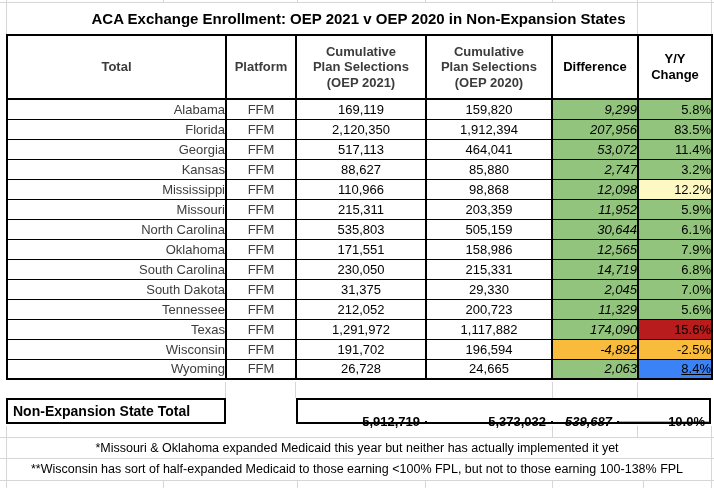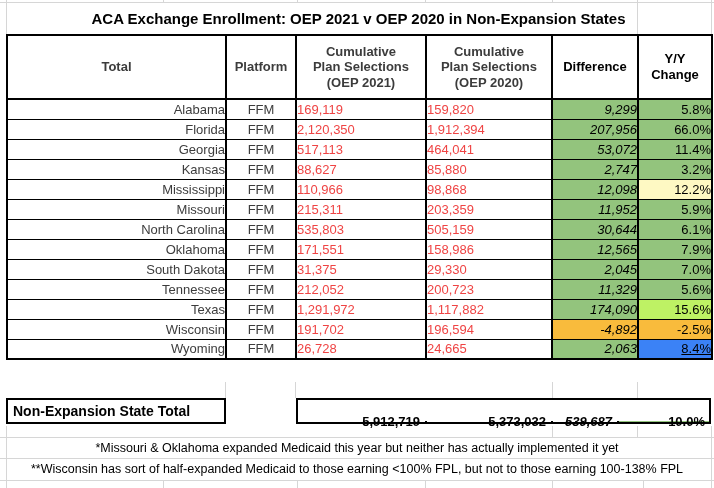--- a/index.html
+++ b/index.html
@@ -27,21 +27,21 @@
   table.main tbody tr{height:20px;}
   th{font-weight:bold;text-align:center;vertical-align:middle;
      white-space:pre-line !important;line-height:1.2;
      border-bottom:2px solid #000 !important;}
   th.gray{color:#3c3c3c;}
   th.black{color:#000;}
   .c-state{width:219px;} .c-plat{width:70px;} .c-o21{width:130px;}
   .c-o20{width:126px;} .c-diff{width:86px;} .c-yy{width:74px;}
   td.cell-state{text-align:right;padding-right:4px;color:#3c3c3c;}
   td.cell-platform{text-align:center;color:#3c3c3c;}
-  td.cell-num{text-align:left;padding-right:5px;color:#ef4444;}
+  td.cell-num{text-align:center;padding-right:5px;color:#000000;}
   td.cell-diff{text-align:right;padding-right:5px;color:#000;font-style:italic;}
   td.cell-yy{text-align:right;padding-right:4px;color:#000;}
 
   
   .total-row{position:absolute;left:6px;top:398px;width:705px;height:26px;
              display:flex;font-size:13px;}
   .total-label{width:220px;box-sizing:border-box;border:2px solid #000;
                display:flex;align-items:center;padding-left:5px;
                font-weight:bold;font-size:14px;color:#000;background:#fff;}
   .total-spacer{width:70px;}
@@ -125,21 +125,21 @@
       <td class="cell-num">159,820</td>
       <td class="cell-diff trend-cell" style="background: rgb(147, 196, 125);">9,299</td>
       <td class="cell-yy trend-cell" style="background: rgb(147, 196, 125);">5.8%</td>
     </tr>
         <tr>
       <td class="cell-state">Florida</td>
       <td class="cell-platform">FFM</td>
       <td class="cell-num">2,120,350</td>
       <td class="cell-num">1,912,394</td>
       <td class="cell-diff trend-cell" style="background: rgb(147, 196, 125);">207,956</td>
-      <td class="cell-yy trend-cell" style="background: rgb(147, 196, 125);">66.0%</td>
+      <td class="cell-yy trend-cell" style="background: rgb(147, 196, 125);">83.5%</td>
     </tr>
         <tr>
       <td class="cell-state">Georgia</td>
       <td class="cell-platform">FFM</td>
       <td class="cell-num">517,113</td>
       <td class="cell-num">464,041</td>
       <td class="cell-diff trend-cell" style="background: rgb(147, 196, 125);">53,072</td>
       <td class="cell-yy trend-cell" style="background: rgb(147, 196, 125);">11.4%</td>
     </tr>
         <tr>
@@ -176,20 +176,28 @@
     </tr>
         <tr>
       <td class="cell-state">Oklahoma</td>
       <td class="cell-platform">FFM</td>
       <td class="cell-num">171,551</td>
       <td class="cell-num">158,986</td>
       <td class="cell-diff trend-cell" style="background: rgb(147, 196, 125);">12,565</td>
       <td class="cell-yy trend-cell" style="background: rgb(147, 196, 125);">7.9%</td>
     </tr>
         <tr>
+      <td class="cell-state">South Carolina</td>
+      <td class="cell-platform">FFM</td>
+      <td class="cell-num">230,050</td>
+      <td class="cell-num">215,331</td>
+      <td class="cell-diff trend-cell" style="background: rgb(147, 196, 125);">14,719</td>
+      <td class="cell-yy trend-cell" style="background: rgb(147, 196, 125);">6.8%</td>
+    </tr>
+        <tr>
       <td class="cell-state">South Dakota</td>
       <td class="cell-platform">FFM</td>
       <td class="cell-num">31,375</td>
       <td class="cell-num">29,330</td>
       <td class="cell-diff trend-cell" style="background: rgb(147, 196, 125);">2,045</td>
       <td class="cell-yy trend-cell" style="background: rgb(147, 196, 125);">7.0%</td>
     </tr>
         <tr>
       <td class="cell-state">Tennessee</td>
       <td class="cell-platform">FFM</td>
@@ -197,21 +205,21 @@
       <td class="cell-num">200,723</td>
       <td class="cell-diff trend-cell" style="background: rgb(147, 196, 125);">11,329</td>
       <td class="cell-yy trend-cell" style="background: rgb(147, 196, 125);">5.6%</td>
     </tr>
         <tr>
       <td class="cell-state">Texas</td>
       <td class="cell-platform">FFM</td>
       <td class="cell-num">1,291,972</td>
       <td class="cell-num">1,117,882</td>
       <td class="cell-diff trend-cell" style="background: rgb(147, 196, 125);">174,090</td>
-      <td class="cell-yy trend-cell" style="background: #bef264;">15.6%</td>
+      <td class="cell-yy trend-cell" style="background: #b91c1c;">15.6%</td>
     </tr>
         <tr>
       <td class="cell-state">Wisconsin</td>
       <td class="cell-platform">FFM</td>
       <td class="cell-num">191,702</td>
       <td class="cell-num">196,594</td>
       <td class="cell-diff trend-cell" style="background: rgb(249, 187, 60);">-4,892</td>
       <td class="cell-yy trend-cell" style="background: rgb(249, 187, 60); text-align: right;">-2.5%</td>
     </tr>
         <tr>

